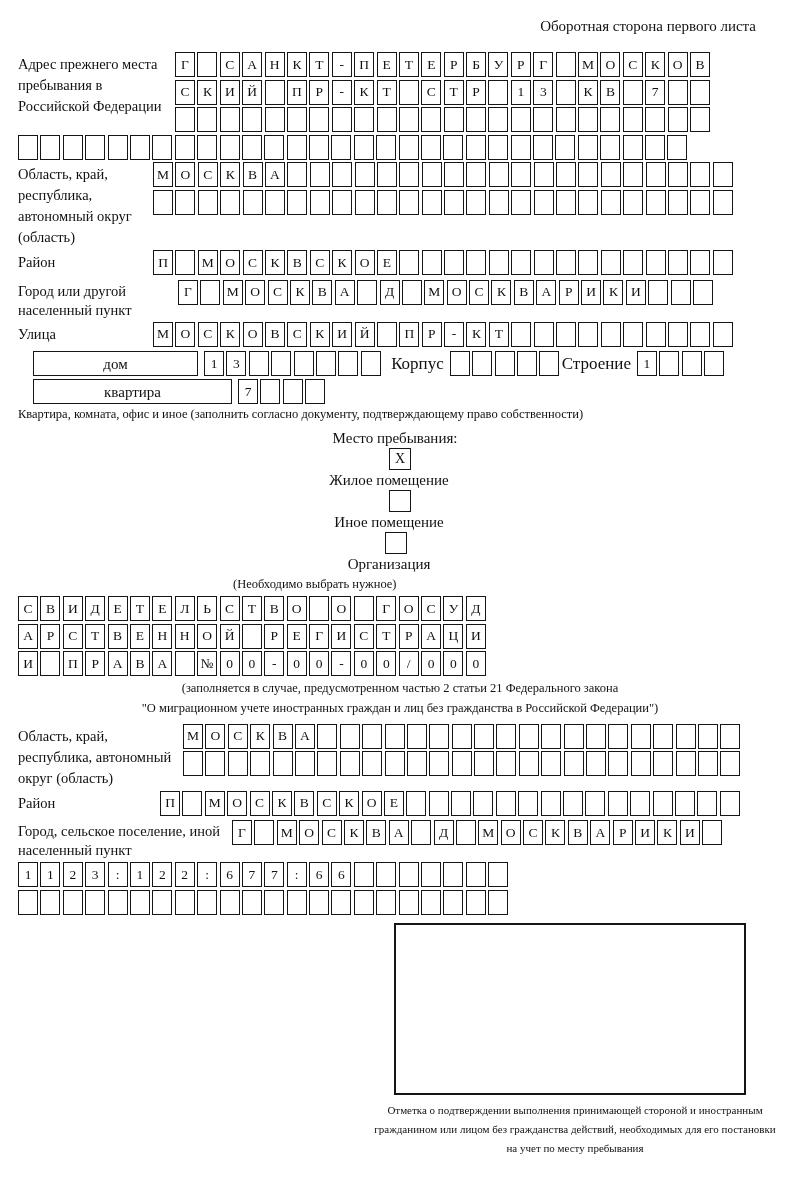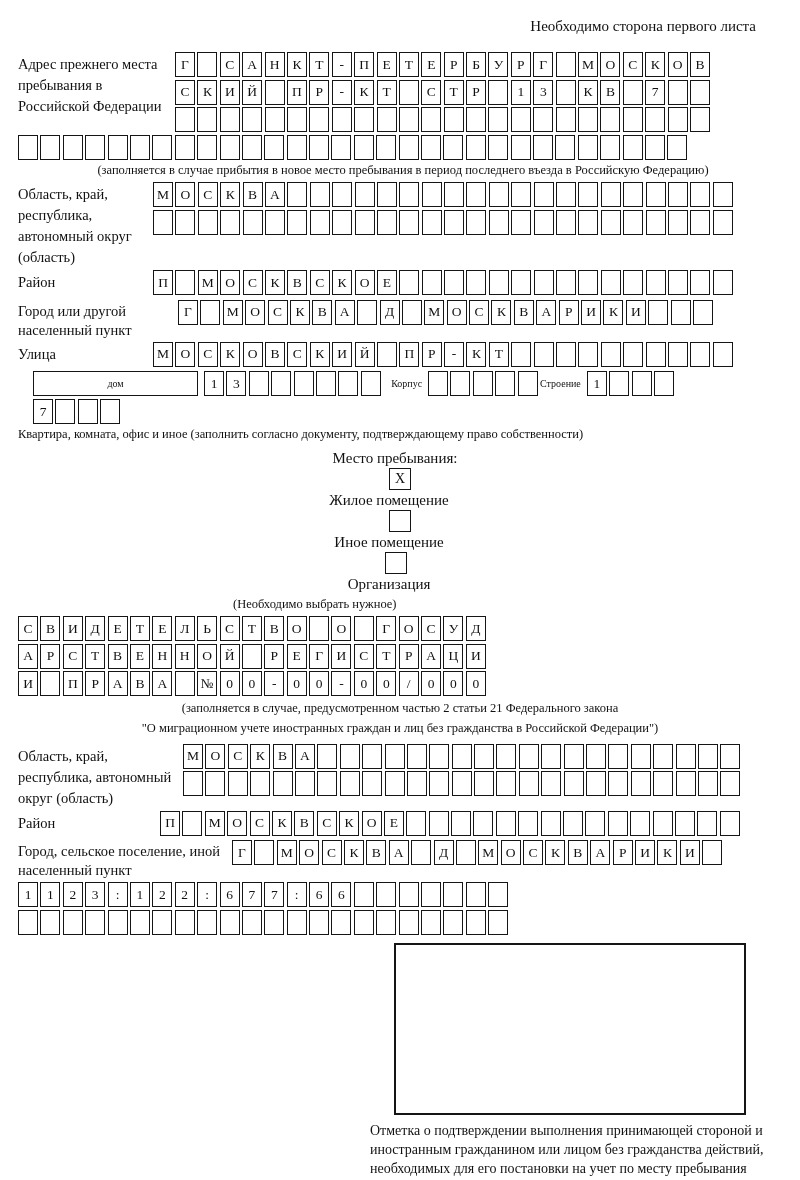--- a/index.html
+++ b/index.html
@@ -29,50 +29,50 @@
     display:flex;align-items:center;justify-content:center;
     font-size:13.5px;font-weight:400;
     box-sizing:content-box;
   }
   .caption{font-size:12.5px;line-height:16px;margin:1px 0 4px 0;}
   .caption.center{text-align:center;}
   .sec-title{text-align:center;font-weight:bold;font-size:15.5px;margin:6px 0 8px 0;}
   .named-rect{
     border:1.8px solid #151515;height:23px;
     display:flex;align-items:center;justify-content:center;
-    font-size:10px;box-sizing:content-box;flex:0 0 auto;
+    font-size:15px;box-sizing:content-box;flex:0 0 auto;
   }
-  .inline-label{font-size:10px;line-height:26px;flex:0 0 auto;}
+  .inline-label{font-size:17px;line-height:26px;flex:0 0 auto;}
   .house-row,.apt-row{display:flex;align-items:flex-start;margin-left:15px;margin-bottom:2px;}
   .boxes{display:flex;flex:0 0 auto;}
   .stay-row{display:flex;align-items:center;margin:6px 0 2px 52px;}
   .checkbox{
     width:20px;height:20px;border:1.8px solid #151515;
     display:flex;align-items:center;justify-content:center;
     font-size:14px;margin:0 6px;flex:0 0 auto;box-sizing:content-box;
   }
   .stay-label{margin-right:10px;}
   .opt-label{margin-right:22px;}
   .stamp-box{
     margin-left:376px;margin-top:6px;
     width:352px;height:172px;
     border:2px solid #151515;box-sizing:border-box;
   }
   .stamp-caption{
     margin-left:352px;margin-top:6px;width:410px;
-    font-size:14px;line-height:19px;
+    text-align:center;font-size:11px;line-height:19px;
   }
   .mb2{margin-bottom:2px;}
 </style>
 </head>
 <body>
 
 <div class="page">
 
-  <div class="header-note">Необходимо сторона первого листа</div>
+  <div class="header-note">Оборотная сторона первого листа</div>
 
   <div class="frow">
     <div class="flabel" style="width:157px;">Адрес прежнего места пребывания в Российской Федерации</div>
     <div class="rows">
       <div class="boxrow">
           <div class="cell">Г</div>
           <div class="cell"></div>
           <div class="cell">С</div>
           <div class="cell">А</div>
           <div class="cell">Н</div>
@@ -175,21 +175,20 @@
       <div class="cell"></div>
       <div class="cell"></div>
       <div class="cell"></div>
       <div class="cell"></div>
       <div class="cell"></div>
       <div class="cell"></div>
       <div class="cell"></div>
       <div class="cell"></div>
       <div class="cell"></div>
     </div>
-  <div class="caption center" style="margin-left:6px;">(заполняется в случае прибытия в новое место пребывания в период последнего въезда в Российскую Федерацию)</div>
 
 
   <div class="frow mb2">
     <div class="flabel" style="width:135px;">Область, край, республика, автономный округ (область)</div>
     <div class="rows">
       <div class="boxrow">
           <div class="cell">М</div>
           <div class="cell">О</div>
           <div class="cell">С</div>
           <div class="cell">К</div>
@@ -370,20 +369,21 @@
     <div class="inline-label" style="margin-left:0;margin-right:6px;">Строение</div>
     <div class="boxes">
         <div class="cell">1</div>
         <div class="cell"></div>
         <div class="cell"></div>
         <div class="cell"></div>
       </div>
   </div>
 
   <div class="apt-row">
+    <div class="named-rect" style="width:197px;margin-right:6px;">квартира</div>
     <div class="boxes">
         <div class="cell">7</div>
         <div class="cell"></div>
         <div class="cell"></div>
         <div class="cell"></div>
       </div>
   </div>
   <div class="caption">Квартира, комната, офис и иное (заполнить согласно документу, подтверждающему право собственности)</div>
 
   <div class="stay-row" style="margin-left:0;flex-direction:column;">

